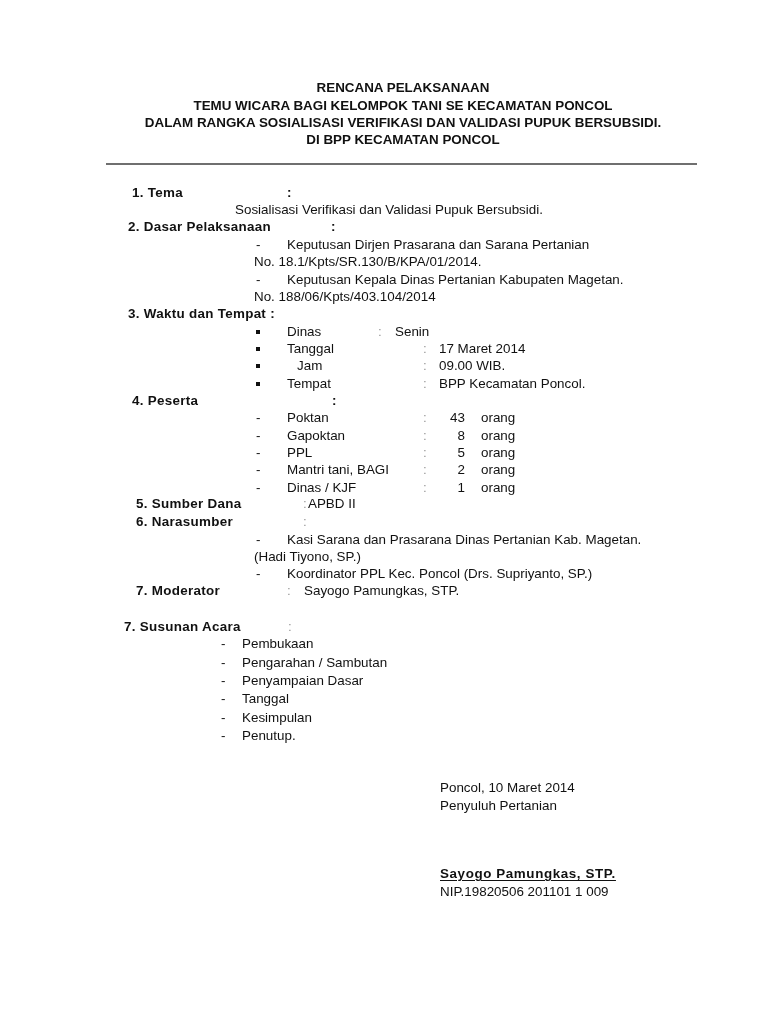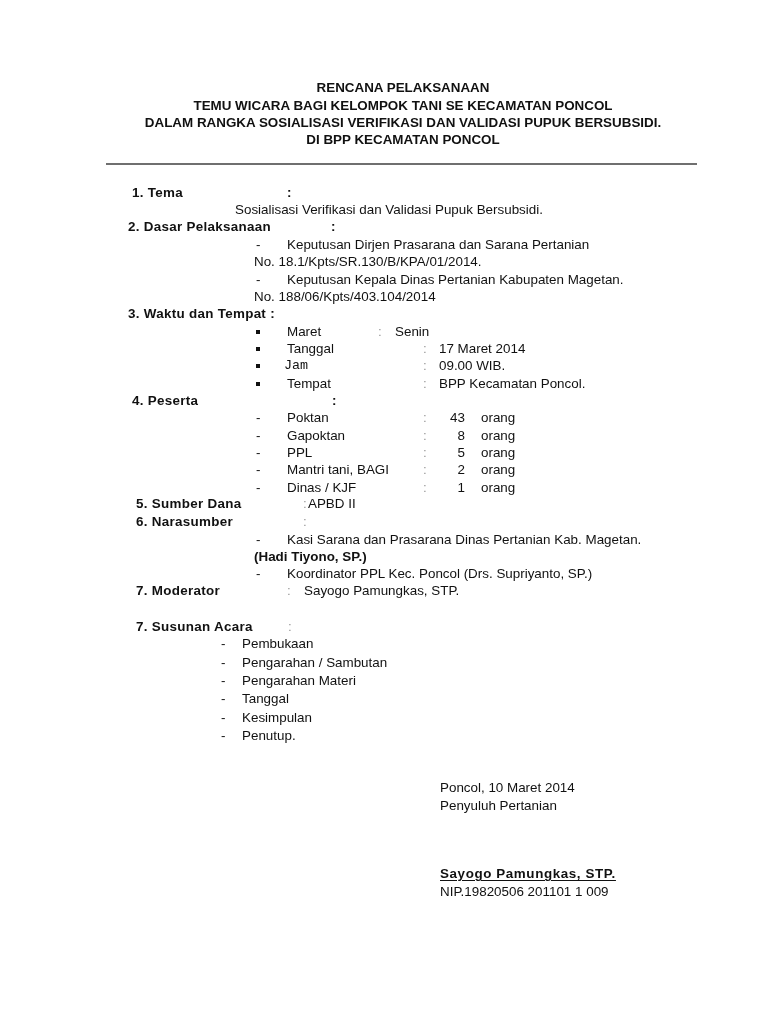--- a/index.html
+++ b/index.html
@@ -42,31 +42,31 @@
   <div class="t" style="left:254px;top:254px;">No. 18.1/Kpts/SR.130/B/KPA/01/2014.</div>
   <div class="t" style="left:256px;top:272px;">-</div>
   <div class="t" style="left:287px;top:272px;">Keputusan Kepala Dinas Pertanian Kabupaten Magetan.</div>
   <div class="t" style="left:254px;top:289px;">No. 188/06/Kpts/403.104/2014</div>
 </div>
 
 <div>
   <div class="t b" style="left:128px;top:306px;">3.  Waktu dan Tempat :</div>
 
   <div class="bullet" style="left:256px;top:330px;"></div>
-  <div class="t" style="left:287px;top:324px;">Maret</div>
+  <div class="t" style="left:287px;top:324px;">Dinas</div>
   <div class="t grey" style="left:378px;top:324px;">:</div>
   <div class="t" style="left:395px;top:324px;">Senin</div>
 
   <div class="bullet" style="left:256px;top:347px;"></div>
   <div class="t" style="left:287px;top:341px;">Tanggal</div>
   <div class="t grey" style="left:423px;top:341px;">:</div>
   <div class="t" style="left:439px;top:341px;">17 Maret  2014</div>
 
   <div class="bullet" style="left:256px;top:364px;"></div>
-  <div class="t" style="left:284px;top:358px;font-family:Liberation Mono, monospace;">Jam</div>
+  <div class="t" style="left:297px;top:358px;">Jam</div>
   <div class="t grey" style="left:423px;top:358px;">:</div>
   <div class="t" style="left:439px;top:358px;">09.00   WIB.</div>
 
   <div class="bullet" style="left:256px;top:382px;"></div>
   <div class="t" style="left:287px;top:376px;">Tempat</div>
   <div class="t grey" style="left:423px;top:376px;">:</div>
   <div class="t" style="left:439px;top:376px;">BPP Kecamatan Poncol.</div>
 </div>
 
 <div>
@@ -108,41 +108,41 @@
   <div class="t b" style="left:136px;top:496px;">5.  Sumber Dana</div>
   <div class="t grey" style="left:303px;top:496px;">:</div>
   <div class="t" style="left:308px;top:496px;">APBD II</div>
 </div>
 
 <div>
   <div class="t b" style="left:136px;top:514px;">6.  Narasumber</div>
   <div class="t grey" style="left:303px;top:514px;">:</div>
   <div class="t" style="left:256px;top:532px;">-</div>
   <div class="t" style="left:287px;top:532px;">Kasi Sarana dan Prasarana Dinas Pertanian Kab. Magetan.</div>
-  <div class="t" style="left:254px;top:549px;font-weight:bold;">(Hadi Tiyono, SP.)</div>
+  <div class="t" style="left:254px;top:549px;">(Hadi Tiyono, SP.)</div>
   <div class="t" style="left:256px;top:566px;">-</div>
   <div class="t" style="left:287px;top:566px;">Koordinator PPL Kec. Poncol (Drs. Supriyanto, SP.)</div>
 </div>
 
 <div>
   <div class="t b" style="left:136px;top:583px;">7.  Moderator</div>
   <div class="t grey" style="left:287px;top:583px;">:</div>
   <div class="t" style="left:304px;top:583px;">Sayogo Pamungkas, STP.</div>
 </div>
 
 <div>
-  <div class="t b" style="left:136px;top:619px;">7.  Susunan Acara</div>
+  <div class="t b" style="left:124px;top:619px;">7.  Susunan Acara</div>
   <div class="t grey" style="left:288px;top:619px;">:</div>
 
   <div class="t" style="left:221px;top:636px;">-</div>
   <div class="t" style="left:242px;top:636px;">Pembukaan</div>
   <div class="t" style="left:221px;top:655px;">-</div>
   <div class="t" style="left:242px;top:655px;text-align:right;">Pengarahan / Sambutan</div>
   <div class="t" style="left:221px;top:673px;">-</div>
-  <div class="t" style="left:242px;top:673px;">Pengarahan Materi</div>
+  <div class="t" style="left:242px;top:673px;">Penyampaian Dasar</div>
   <div class="t" style="left:221px;top:691px;">-</div>
   <div class="t" style="left:242px;top:691px;">Tanggal</div>
   <div class="t" style="left:221px;top:710px;">-</div>
   <div class="t" style="left:242px;top:710px;">Kesimpulan</div>
   <div class="t" style="left:221px;top:728px;">-</div>
   <div class="t" style="left:242px;top:728px;">Penutup.</div>
 </div>
 
 <div>
   <div class="t c" style="left:440px;top:780px;width:230px;">Poncol, 10 Maret 2014</div>

